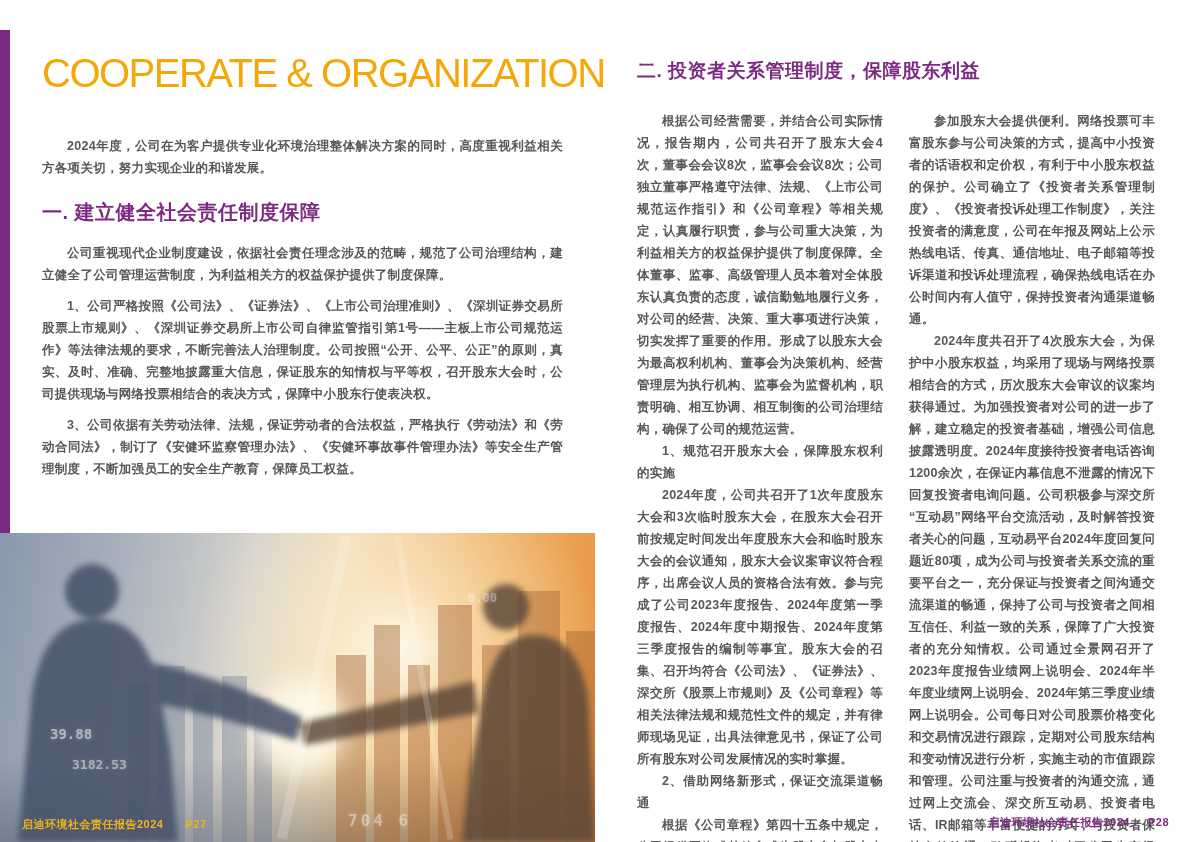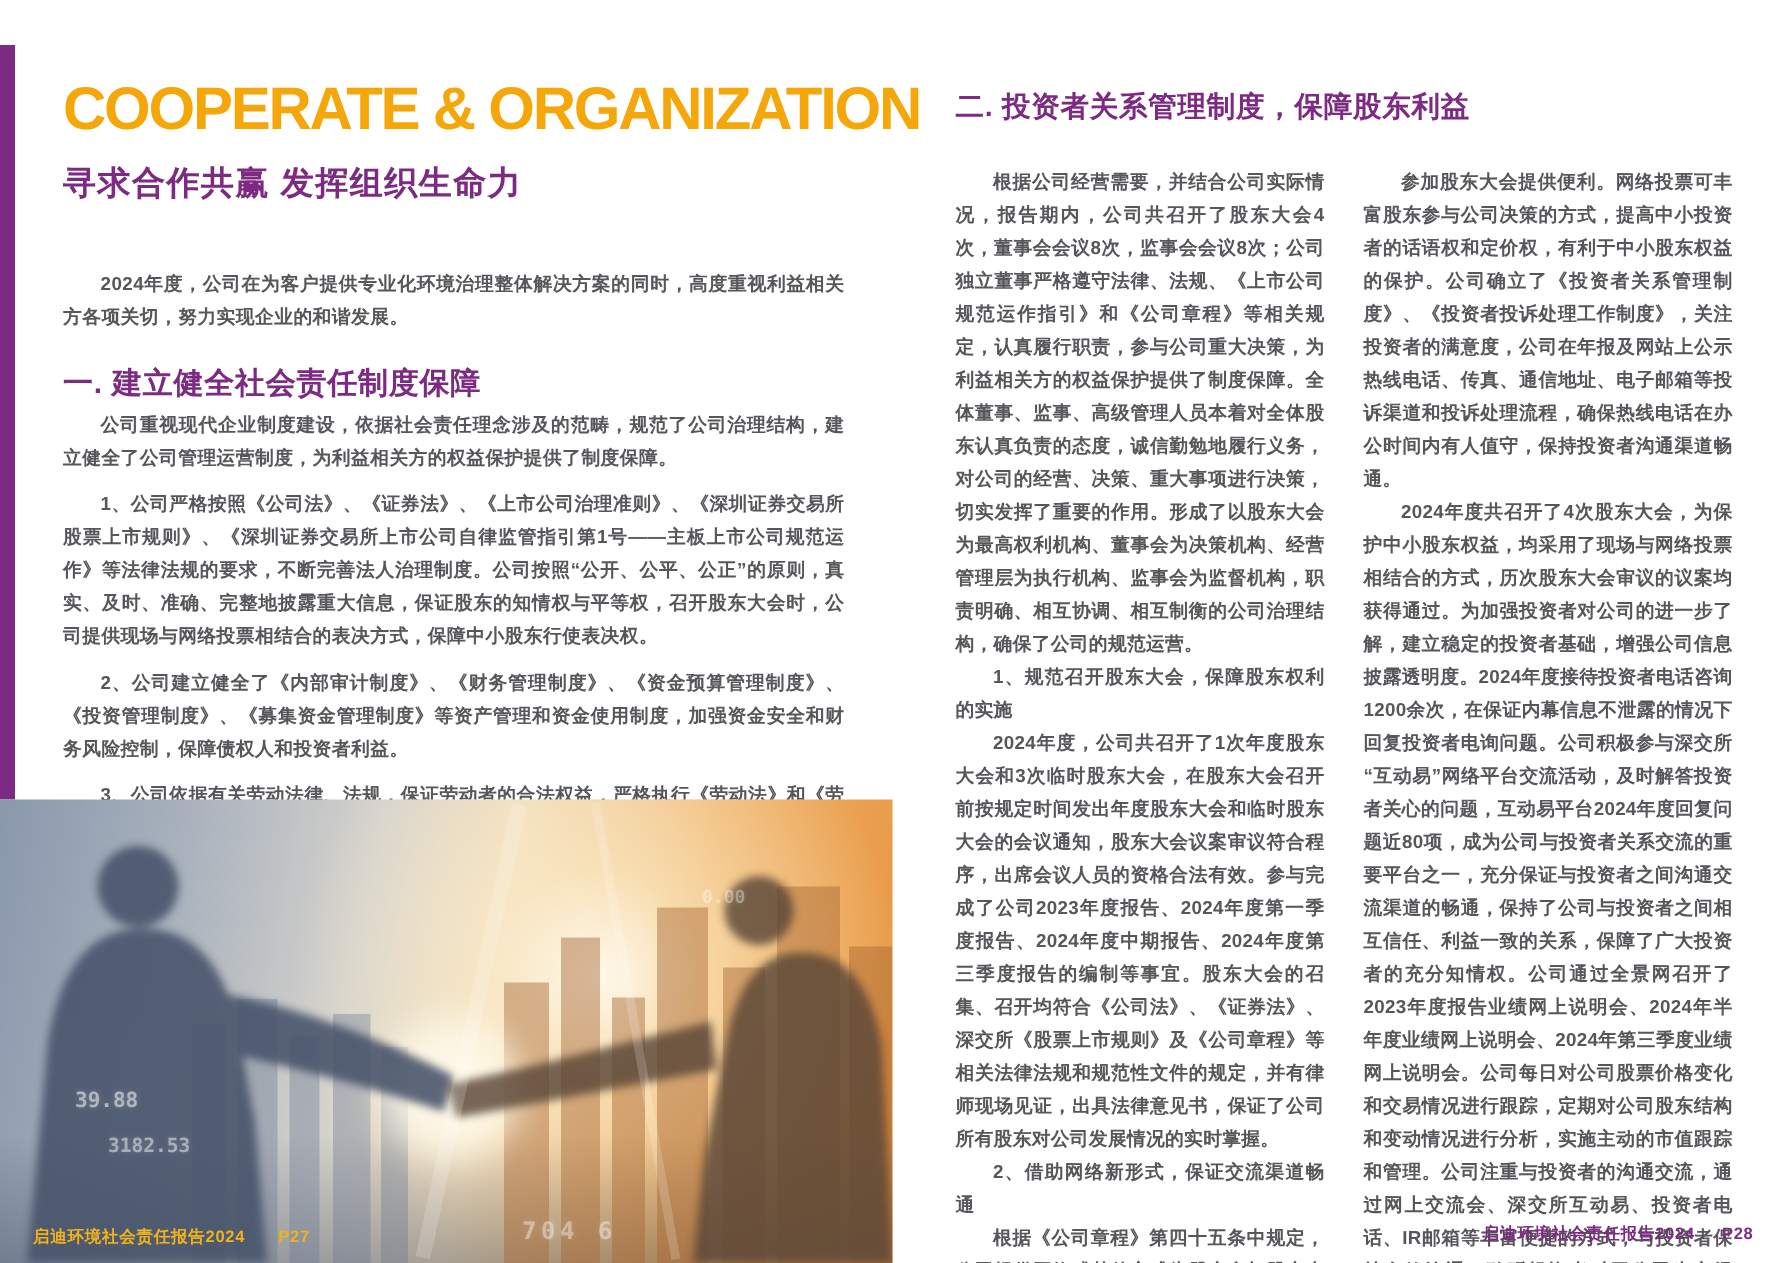--- a/index.html
+++ b/index.html
@@ -5,21 +5,21 @@
 <style>
   html,body{margin:0;padding:0;background:#ffffff;}
   .spread{
     position:relative;width:1191px;height:842px;background:#ffffff;overflow:hidden;
     font-family:"Liberation Sans","DejaVu Sans",sans-serif;
   }
   
   .accent-bar{position:absolute;left:0;top:30px;width:10px;height:503px;background:#7d2b82;}
   .left-content{position:absolute;left:42px;top:52px;width:521px;}
   .title-en{
-    margin:0;color:#f5a70a;font-size:40px;font-weight:bold;letter-spacing:-1.5px;
+    margin:0;color:#f5a70a;font-size:40px;font-weight:normal;letter-spacing:-1.5px;
     line-height:1.05;white-space:nowrap;text-align:center;
   }
   .title-cn{margin:13px 0 0 0;color:#7d2b82;font-size:22px;font-weight:bold;letter-spacing:1px;}
   .bodytext{
     margin:0;color:#57575b;font-size:12.5px;font-weight:bold;line-height:22px;
     text-align:justify;text-indent:2em;letter-spacing:0.3px;
   }
   .intro{margin-top:41px;}
   .sec-heading{margin:0;color:#7d2b82;font-weight:bold;}
   .sec1-heading{margin-top:20px;font-size:20px;letter-spacing:0.5px;}
@@ -63,29 +63,27 @@
 </head>
 <body>
 
 <div class="spread">
 
   <div>
     <div class="accent-bar"></div>
 
     <div class="left-content">
       <h1 class="title-en">COOPERATE &amp; ORGANIZATION</h1>
-      <h2 class="title-cn">寻求合作共赢 发挥组织生命力</h2>
 
       <p class="bodytext intro">2024年度，公司在为客户提供专业化环境治理整体解决方案的同时，高度重视利益相关方各项关切，努力实现企业的和谐发展。</p>
 
       <h3 class="sec-heading sec1-heading">一. 建立健全社会责任制度保障</h3>
 
-      <p class="bodytext lp" style="margin-top:3px;">公司重视现代企业制度建设，依据社会责任理念涉及的范畴，规范了公司治理结构，建立健全了公司管理运营制度，为利益相关方的权益保护提供了制度保障。</p>
+      <p class="bodytext lp" style="margin-top:16px;">公司重视现代企业制度建设，依据社会责任理念涉及的范畴，规范了公司治理结构，建立健全了公司管理运营制度，为利益相关方的权益保护提供了制度保障。</p>
       <p class="bodytext lp">1、公司严格按照《公司法》、《证券法》、《上市公司治理准则》、《深圳证券交易所股票上市规则》、《深圳证券交易所上市公司自律监管指引第1号——主板上市公司规范运作》等法律法规的要求，不断完善法人治理制度。公司按照“公开、公平、公正”的原则，真实、及时、准确、完整地披露重大信息，保证股东的知情权与平等权，召开股东大会时，公司提供现场与网络投票相结合的表决方式，保障中小股东行使表决权。</p>
-      <p class="bodytext lp">2、公司建立健全了《内部审计制度》、《财务管理制度》、《资金预算管理制度》、《投资管理制度》、《募集资金管理制度》等资产管理和资金使用制度，加强资金安全和财务风险控制，保障债权人和投资者利益。</p>
       <p class="bodytext lp">3、公司依据有关劳动法律、法规，保证劳动者的合法权益，严格执行《劳动法》和《劳动合同法》，制订了《安健环监察管理办法》、《安健环事故事件管理办法》等安全生产管理制度，不断加强员工的安全生产教育，保障员工权益。</p>
     </div>
 
     <div class="photo">
       <svg width="595" height="309" viewBox="0 0 595 309">
         <defs>
           <filter id="soft" x="-20%" y="-20%" width="140%" height="140%">
               <feGaussianBlur stdDeviation="3"></feGaussianBlur>
             </filter>
           <filter id="softer" x="-50%" y="-50%" width="200%" height="200%">

